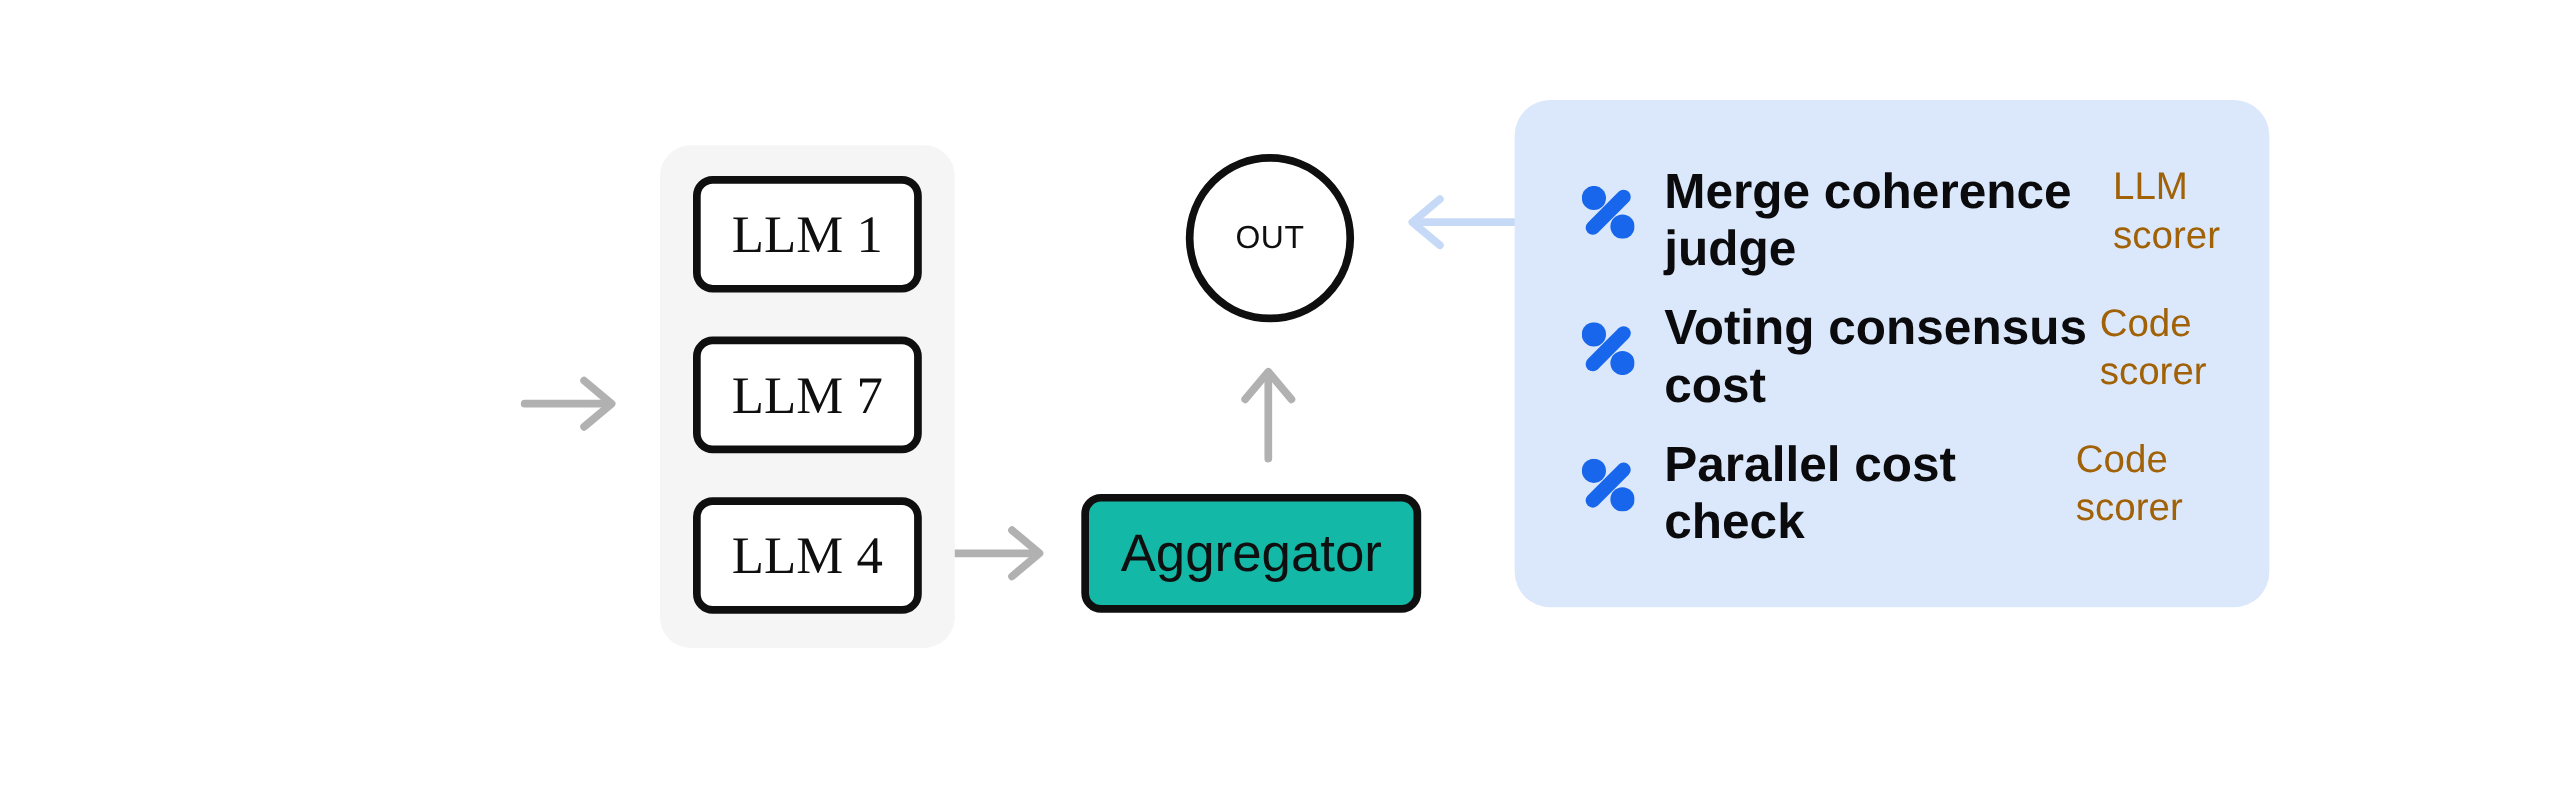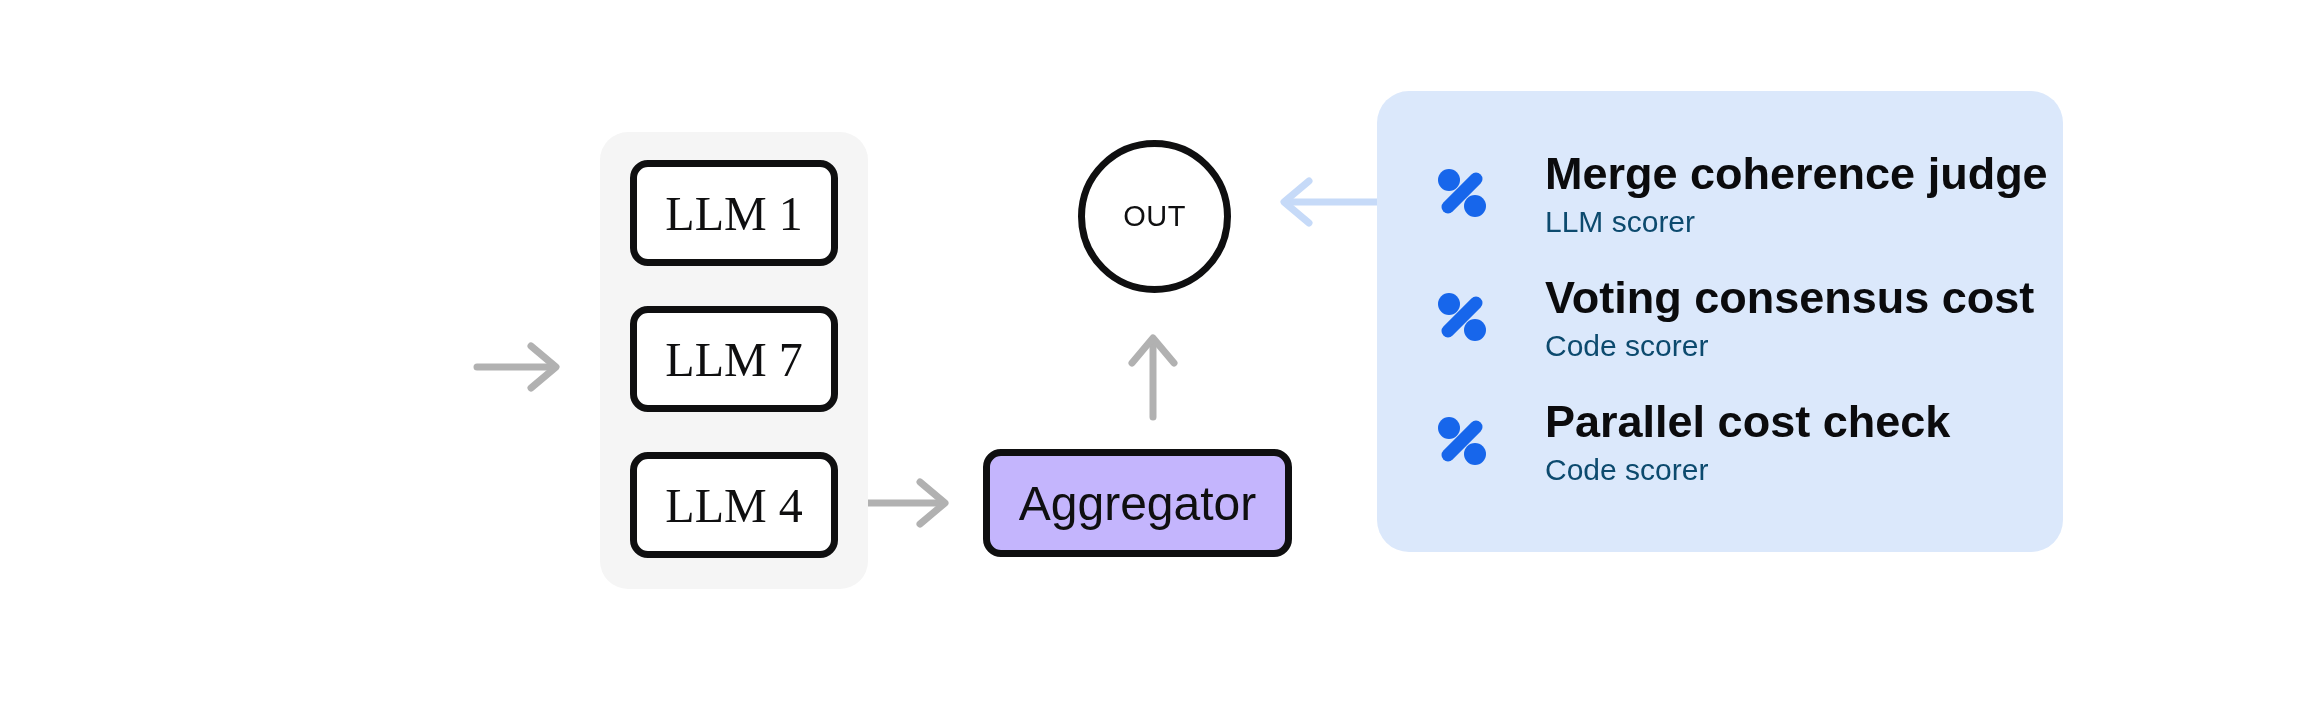--- a/index.html
+++ b/index.html
@@ -51,21 +51,21 @@
   #llm-box-1 { top: 28px; }
   #llm-box-2 { top: 174px; }
   #llm-box-3 { top: 320px; }
 
   
   #aggregator-node {
     position: absolute;
     left: 983px; top: 449px;
     width: 309px; height: 108px;
     box-sizing: border-box;
-    background: #c4b5fd;
+    background: #14b8a6;
     border: 7px solid #0f0f10;
     border-radius: 18px;
     display: flex; align-items: center; justify-content: center;
     font-size: 48px;
   }
 
   
   #scorers-panel {
     position: absolute;
     left: 1377px; top: 91px;
@@ -77,30 +77,30 @@
     position: absolute;
     left: 61px;
     display: flex;
     align-items: flex-start;
     gap: 27px;
   }
   #scorer-item-1 { top: 57px; }
   #scorer-item-2 { top: 181px; }
   #scorer-item-3 { top: 305px; }
   .scorer-icon { width: 48px; height: 48px; margin-top: 21px; flex: 0 0 auto; }
-  .scorer-text { display: flex; flex-direction: column; margin-left: 32px; }
+  .scorer-text { display: flex; flex-direction: row; }
   .scorer-title {
     font-size: 45px; line-height: 52px;
     font-weight: 600;
     color: #0b0b0d;
   }
   .scorer-subtitle {
-    font-size: 30px; line-height: 44px;
+    font-size: 35px; line-height: 44px;
     font-weight: 400;
-    color: #0c4a6e;
+    color: #a16207;
   }
 
   
   #arrows-layer {
     position: absolute; left: 0; top: 0;
     width: 2318px; height: 720px;
     pointer-events: none;
   }
   .arrow-gray { stroke: #b1b1b1; }
   .arrow-blue { stroke: #c6daf8; }

